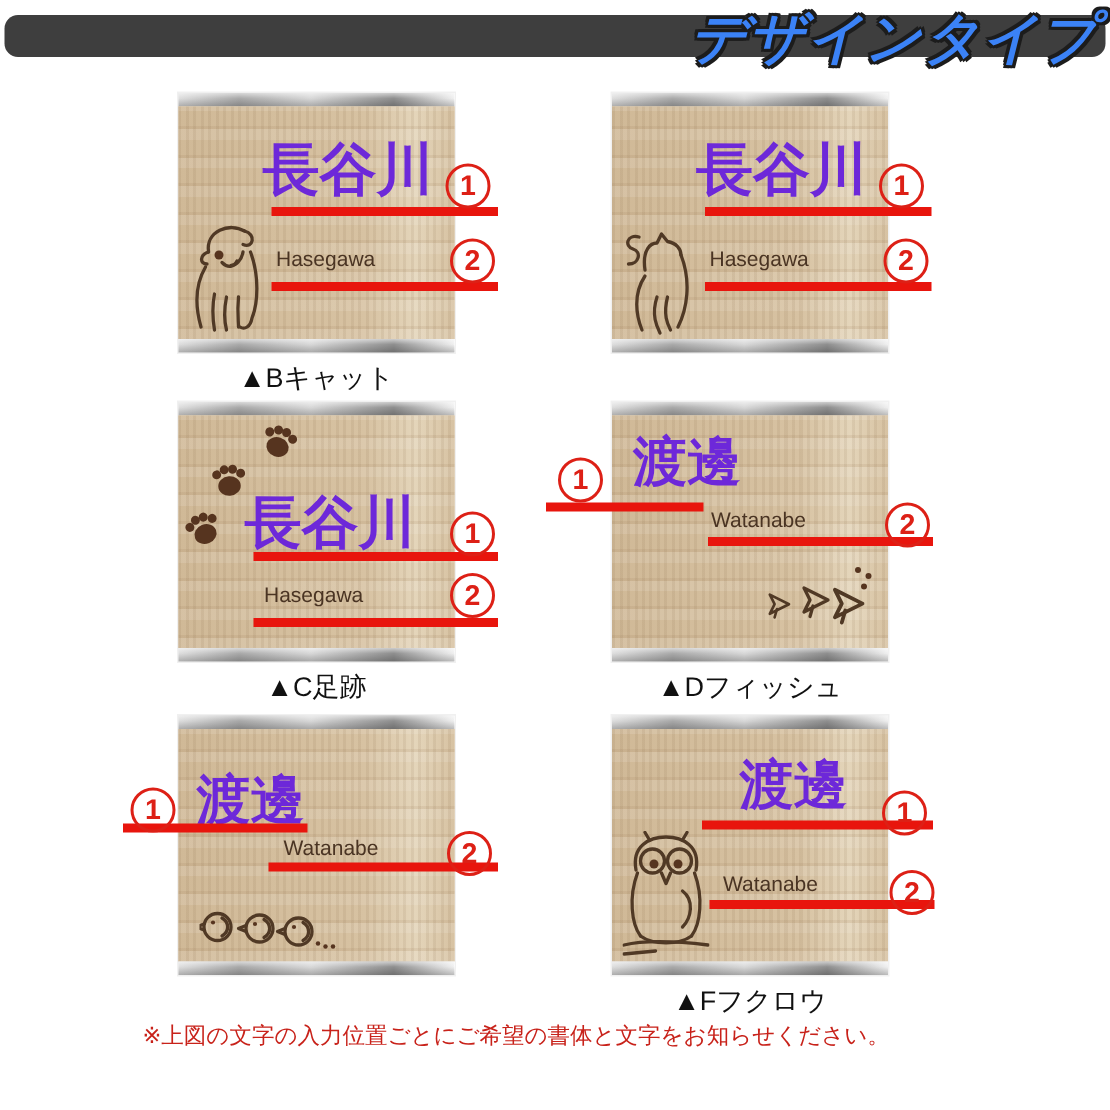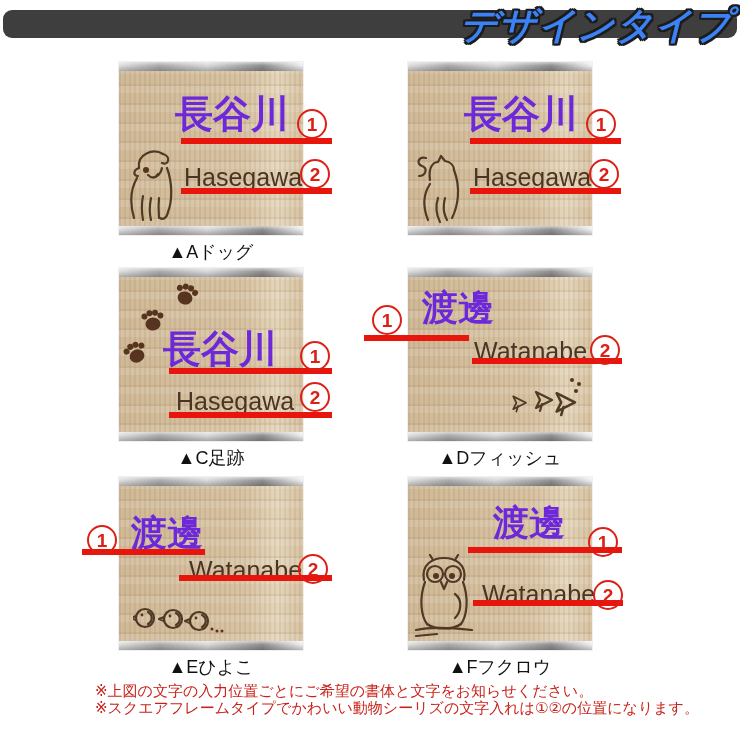--- a/index.html
+++ b/index.html
@@ -24,21 +24,21 @@
   .strip{height:9px;
     background-image:linear-gradient(180deg,rgba(255,255,255,.55) 0%,rgba(255,255,255,0) 40%,rgba(0,0,0,.22) 100%),
       linear-gradient(90deg,#dedede 0%,#a9a9a9 22%,#d8d8d8 48%,#8e8e8e 78%,#f0f0f0 100%);}
   .wood{flex:1;
     background-color:#d5bf9f;
     background-image:
       repeating-linear-gradient(90deg,rgba(125,95,60,.10) 0 2px,rgba(255,255,255,0) 2px 5px),
       repeating-linear-gradient(0deg,rgba(255,255,255,.12) 0 7px,rgba(150,115,80,.12) 7px 9px,rgba(255,255,255,0) 9px 19px),
       linear-gradient(90deg,#d0b997 0%,#d7c2a2 68%,#e4d5ba 86%,#d7c2a2 100%);}
   .kanji{position:absolute;z-index:1;color:#6d28d9;font-weight:600;line-height:1;white-space:nowrap;}
-  .romaji{position:absolute;z-index:1;color:#4a3423;font-size:25px;font-weight:500;line-height:1;white-space:nowrap;}
+  .romaji{position:absolute;z-index:1;color:#4a3423;font-size:14px;font-weight:500;line-height:1;white-space:nowrap;}
   .redline{position:absolute;height:6px;background:#e8150d;z-index:3;}
   .badge{position:absolute;width:26px;height:26px;border:2px solid #dd2016;border-radius:50%;
     color:#dd2016;font-size:19px;font-weight:bold;display:flex;align-items:center;justify-content:center;
     line-height:1;z-index:4;background:transparent;}
   .caption{position:absolute;top:178px;left:-30px;width:244px;text-align:center;
     font-size:18px;color:#111;z-index:1;white-space:nowrap;}
   .art{position:absolute;z-index:2;}
   .art path,.art circle,.art line{stroke:#503925;stroke-width:2.2;fill:none;stroke-linecap:round;stroke-linejoin:round;}
   .art .fill{fill:#56341f;stroke:none;}
   
@@ -104,21 +104,21 @@
     <path d="M16,50 C14,60 15,68 16,74"></path>
     <path d="M24,52 C22,62 23,70 24,74"></path>
     <path d="M32,52 C31,62 32,68 32,72"></path>
   </svg>
   <span class="kanji">長谷川</span>
   <div class="redline line1"></div>
   <div class="badge badge1">1</div>
   <span class="romaji">Hasegawa</span>
   <div class="redline line2"></div>
   <div class="badge badge2">2</div>
-  <div class="caption">▲Aドッグ</div>
+  <div class="caption">▲Bキャット</div>
 </div>
 
 <div class="cell" id="cell-b">
   <div class="plate">
     <div class="strip"></div>
     <div class="wood"></div>
     <div class="strip"></div>
   </div>
   <svg class="art" width="50" height="72" viewBox="0 0 50 72">
     <path d="M12,4 C4,2 2,10 8,12 C14,14 12,22 5,22"></path>
@@ -234,21 +234,20 @@
     <circle cx="79" cy="26" r="1.5" class="fill"></circle>
       <circle cx="84" cy="28" r="1.5" class="fill"></circle>
     <circle cx="89" cy="28" r="1.5" class="fill"></circle>
   </svg>
   <span class="kanji">渡邊</span>
   <div class="redline line1"></div>
   <div class="badge badge1">1</div>
   <span class="romaji">Watanabe</span>
   <div class="redline line2"></div>
   <div class="badge badge2">2</div>
-  <div class="caption">▲Eひよこ</div>
 </div>
 
 <div class="cell" id="cell-f">
   <div class="plate">
     <div class="strip"></div>
     <div class="wood"></div>
     <div class="strip"></div>
   </div>
   <svg class="art" width="58" height="84" viewBox="0 0 58 84">
     <path d="M9,26 C6,10 18,4 29,4 C40,4 52,10 49,26"></path>
@@ -270,14 +269,13 @@
   <div class="redline line1"></div>
   <div class="badge badge1">1</div>
   <span class="romaji">Watanabe</span>
   <div class="redline line2"></div>
   <div class="badge badge2">2</div>
   <div class="caption">▲Fフクロウ</div>
 </div>
 
 <div class="notes">
   <div>※上図の文字の入力位置ごとにご希望の書体と文字をお知らせください。</div>
-  <div>※スクエアフレームタイプでかわいい動物シーリズの文字入れは①②の位置になります。</div>
 </div>
 
 </body></html>

